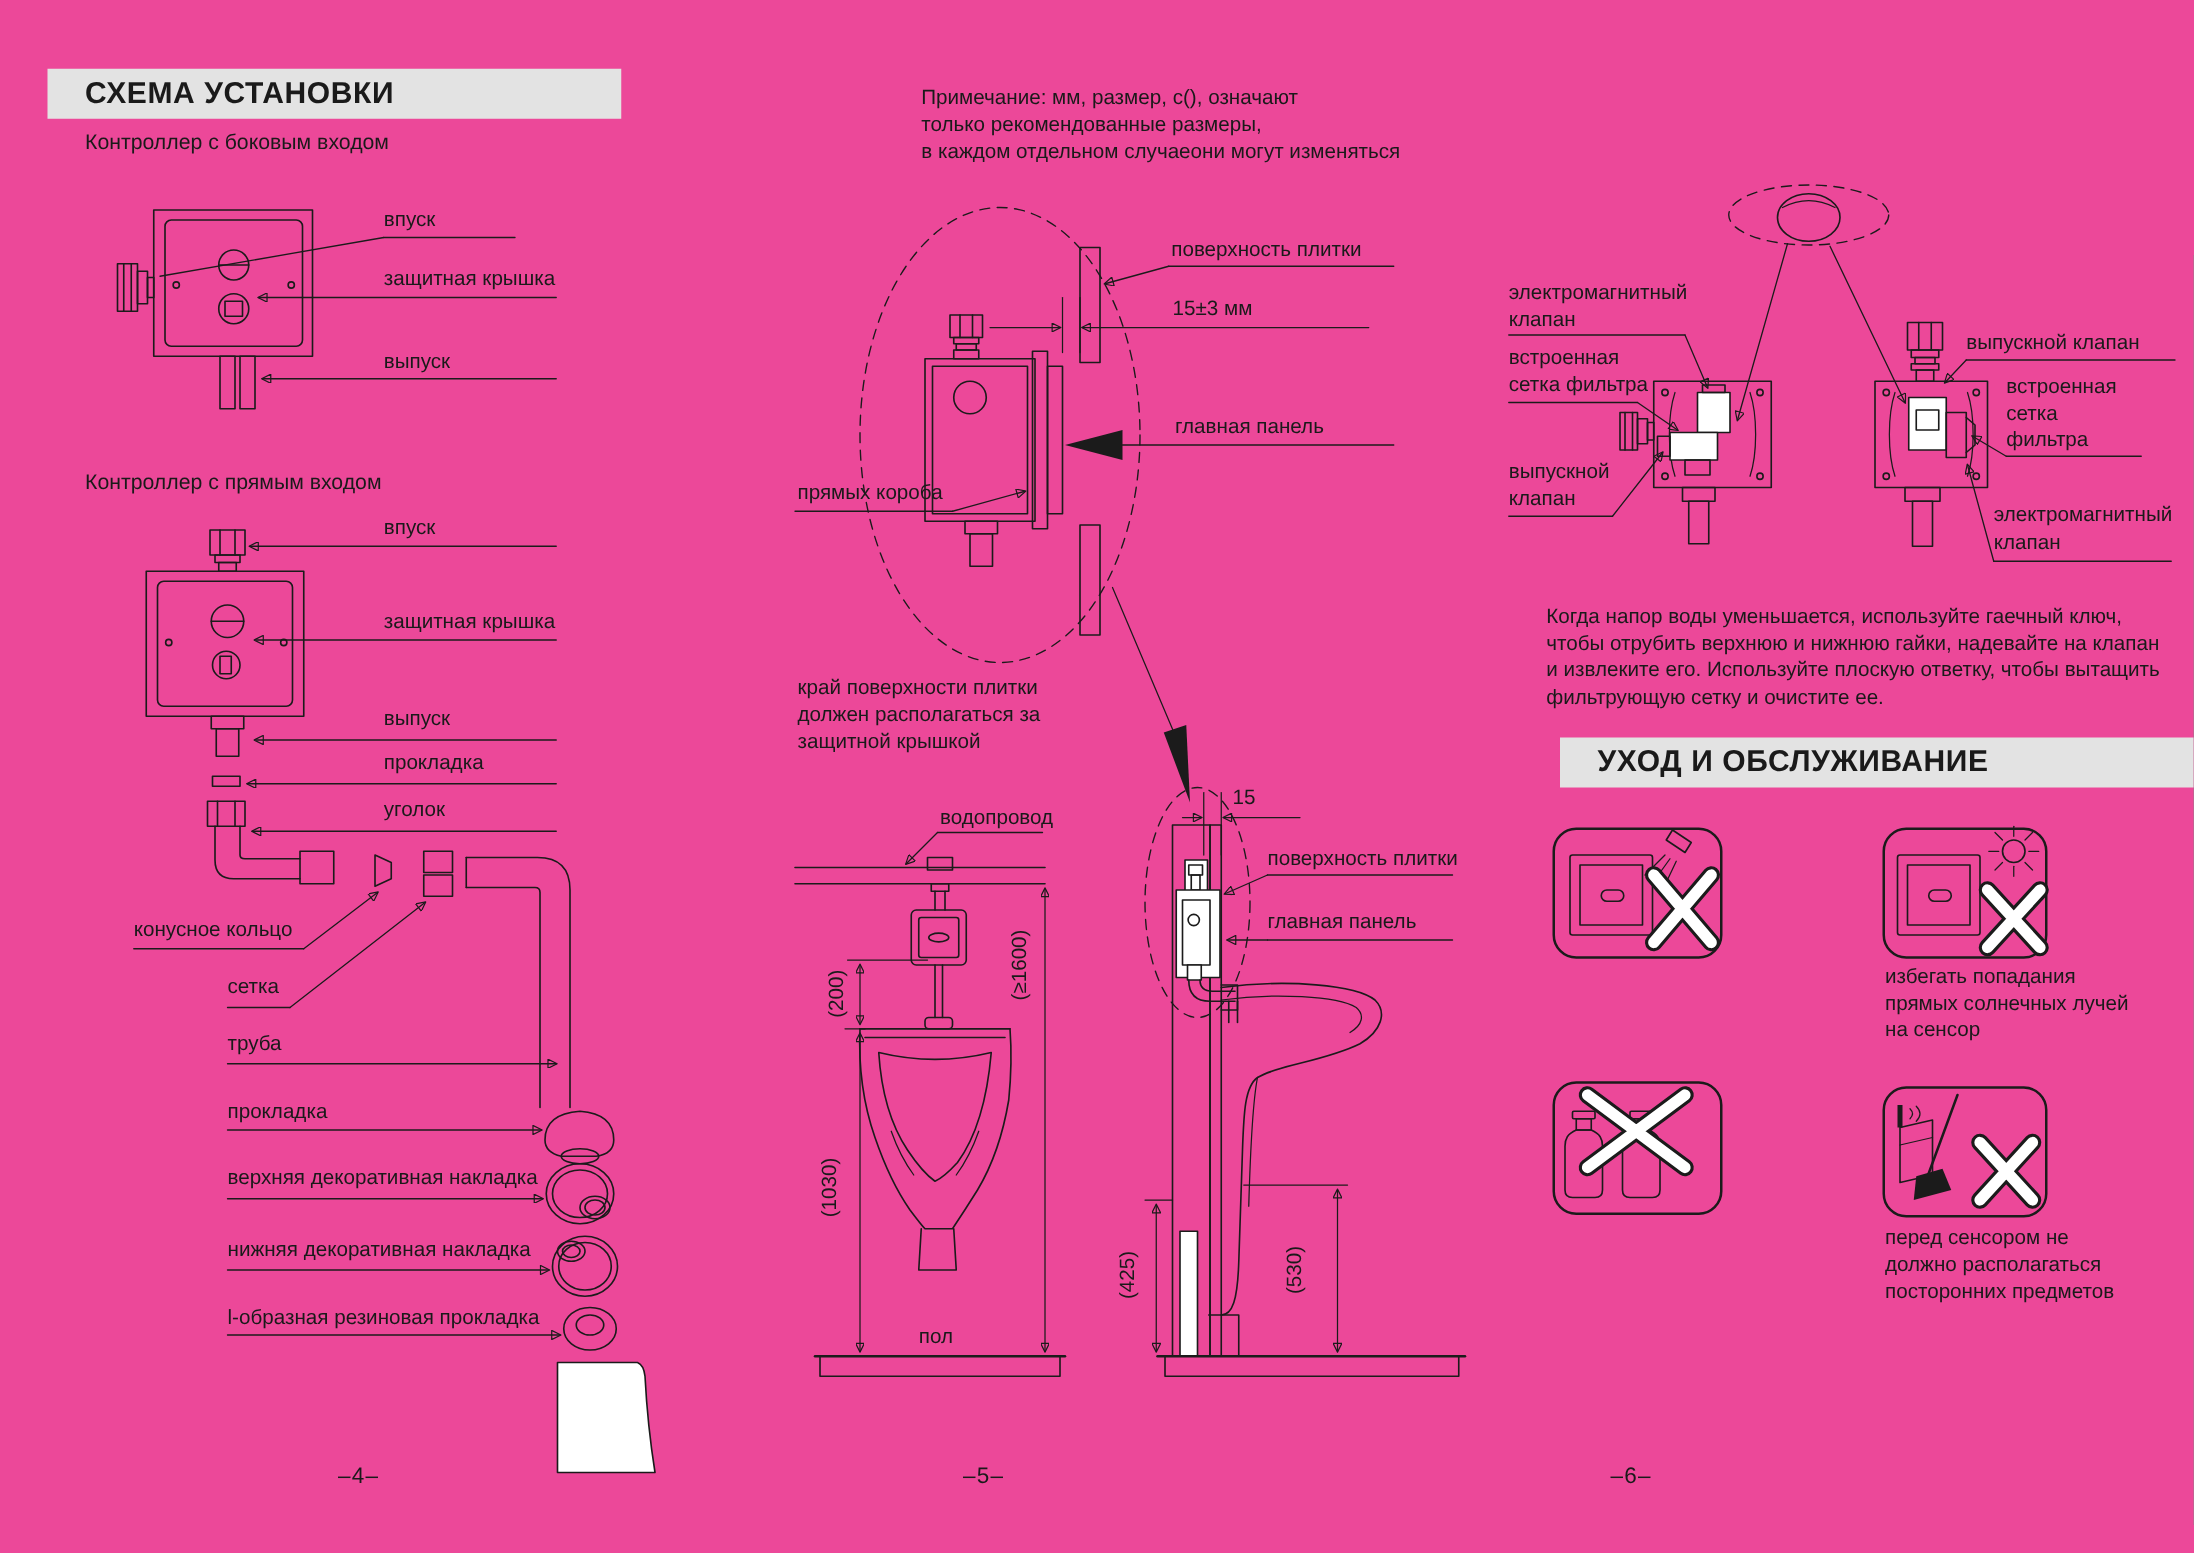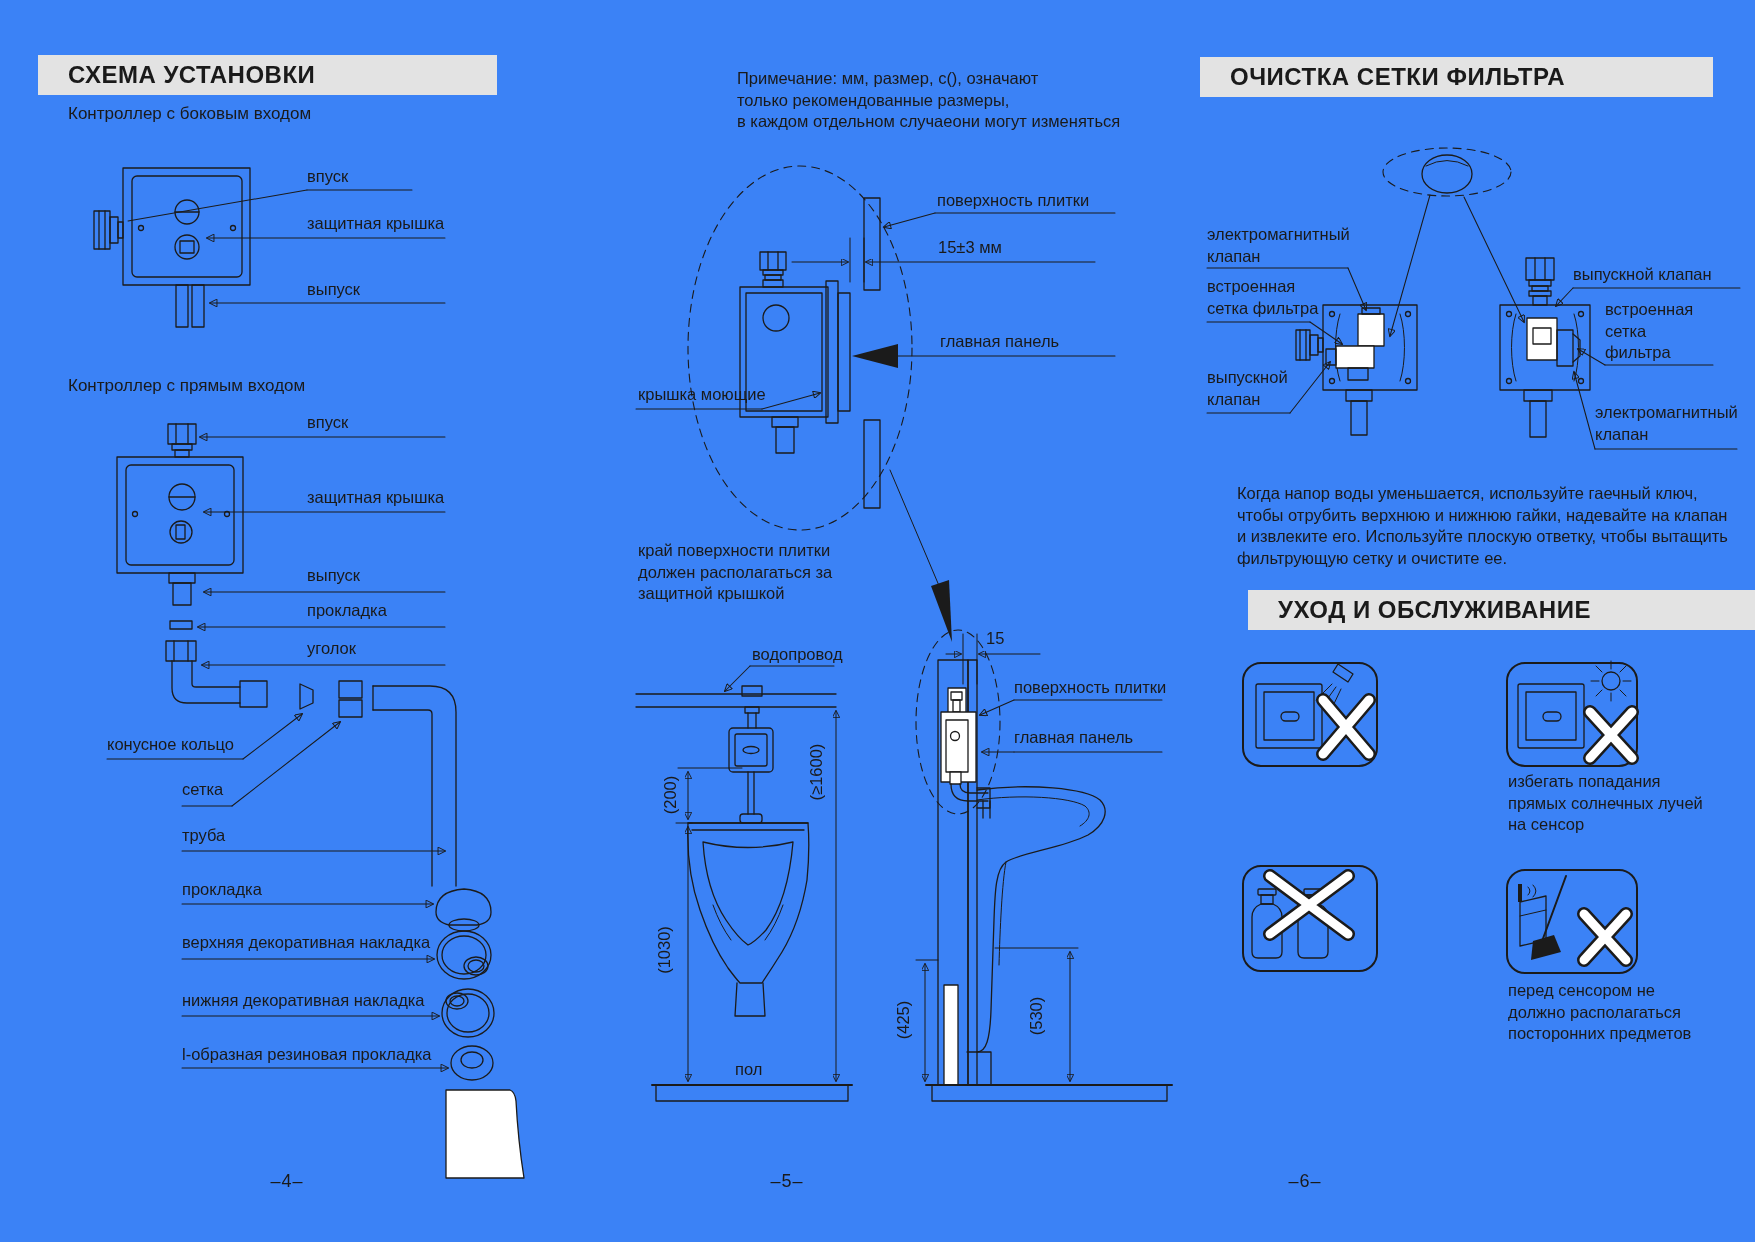--- a/index.html
+++ b/index.html
@@ -1,16 +1,16 @@
 <!DOCTYPE html>
 <html><head>
 <meta charset="utf-8">
 <style>
   html,body{margin:0;padding:0;background:#888;}
-  .sheet{position:relative;width:1755px;height:1242px;background:#3b82f6;overflow:hidden;
+  .sheet{position:relative;width:1755px;height:1242px;background:#ec4899;overflow:hidden;
          font-family:"Liberation Sans", sans-serif;color:#1a1a1a;}
   .art{position:absolute;left:0;top:0;width:1755px;height:1242px;}
   .art line,.art path,.art rect,.art circle,.art ellipse,.art polygon{
       stroke:#1b1b1b;stroke-width:1.3;fill:none;stroke-linecap:round;stroke-linejoin:round;}
   .art .f{fill:#1b1b1b;stroke:none;}
   .art .w{fill:#ffffff;}
   .art .dash{stroke-dasharray:8 6;stroke-width:1.1;}
   .art .ldr{stroke-width:1.05;}
   .art .thin{stroke-width:1;}
   .art .b2{stroke-width:2;}
@@ -353,23 +353,20 @@
     <line class="b2" x1="1566" y1="876" x2="1541" y2="944"></line>
     <path d="M1533,941l21,-6l7,17l-30,8z" class="f"></path>
     <path class="xo" d="M1584,914L1626,960M1626,914L1584,960"></path>
     <path class="xi" d="M1584,914L1626,960M1626,914L1584,960"></path>
   </g>
 </svg>
 
 <div class="hbar" style="left:38px;top:55px;width:459px">
   <span>СХЕМА УСТАНОВКИ</span>
     </div>
-<div class="hbar" style="left:1200px;top:57px;width:513px">
-  <span>ОЧИСТКА СЕТКИ ФИЛЬТРА</span>
-    </div>
 <div class="hbar" style="left:1248px;top:590px;width:568px">
   <span>УХОД И ОБСЛУЖИВАНИЕ</span>
     </div>
 
 <div class="lbl ttl" style="left:68px;top:103px">Контроллер с боковым входом</div>
 <div class="lbl" style="left:307px;top:166px">впуск</div>
 <div class="lbl" style="left:307px;top:213px">защитная крышка</div>
 <div class="lbl" style="left:307px;top:279px">выпуск</div>
 <div class="lbl ttl" style="left:68px;top:375px">Контроллер с прямым входом</div>
 <div class="lbl" style="left:307px;top:412px">впуск</div>
@@ -385,21 +382,21 @@
 <div class="lbl" style="left:182px;top:990px">нижняя декоративная накладка</div>
 <div class="lbl" style="left:182px;top:1044px">l-образная резиновая прокладка</div>
 <div class="pgn" style="left:287px;top:1181px">–4–</div>
 
 <div class="lbl" style="left:737px;top:68px">Примечание: мм, размер, с(), означают
 только рекомендованные размеры,
 в каждом отдельном случаеони могут изменяться</div>
 <div class="lbl" style="left:937px;top:190px">поверхность плитки</div>
 <div class="lbl" style="left:938px;top:237px">15±3 мм</div>
 <div class="lbl" style="left:940px;top:331px">главная панель</div>
-<div class="lbl" style="left:638px;top:384px">крышка моющие</div>
+<div class="lbl" style="left:638px;top:384px">прямых короба</div>
 <div class="lbl" style="left:638px;top:540px">край поверхности плитки
 должен располагаться за
 защитной крышкой</div>
 <div class="lbl" style="left:752px;top:644px">водопровод</div>
 <div class="dim" style="left:670px;top:795px">(200)</div>
 <div class="dim" style="left:664px;top:950px">(1030)</div>
 <div class="dim" style="left:816px;top:772px">(≥1600)</div>
 <div class="lbl" style="left:735px;top:1059px">пол</div>
 <div class="lbl" style="left:986px;top:628px">15</div>
 <div class="lbl" style="left:1014px;top:677px">поверхность плитки</div>

